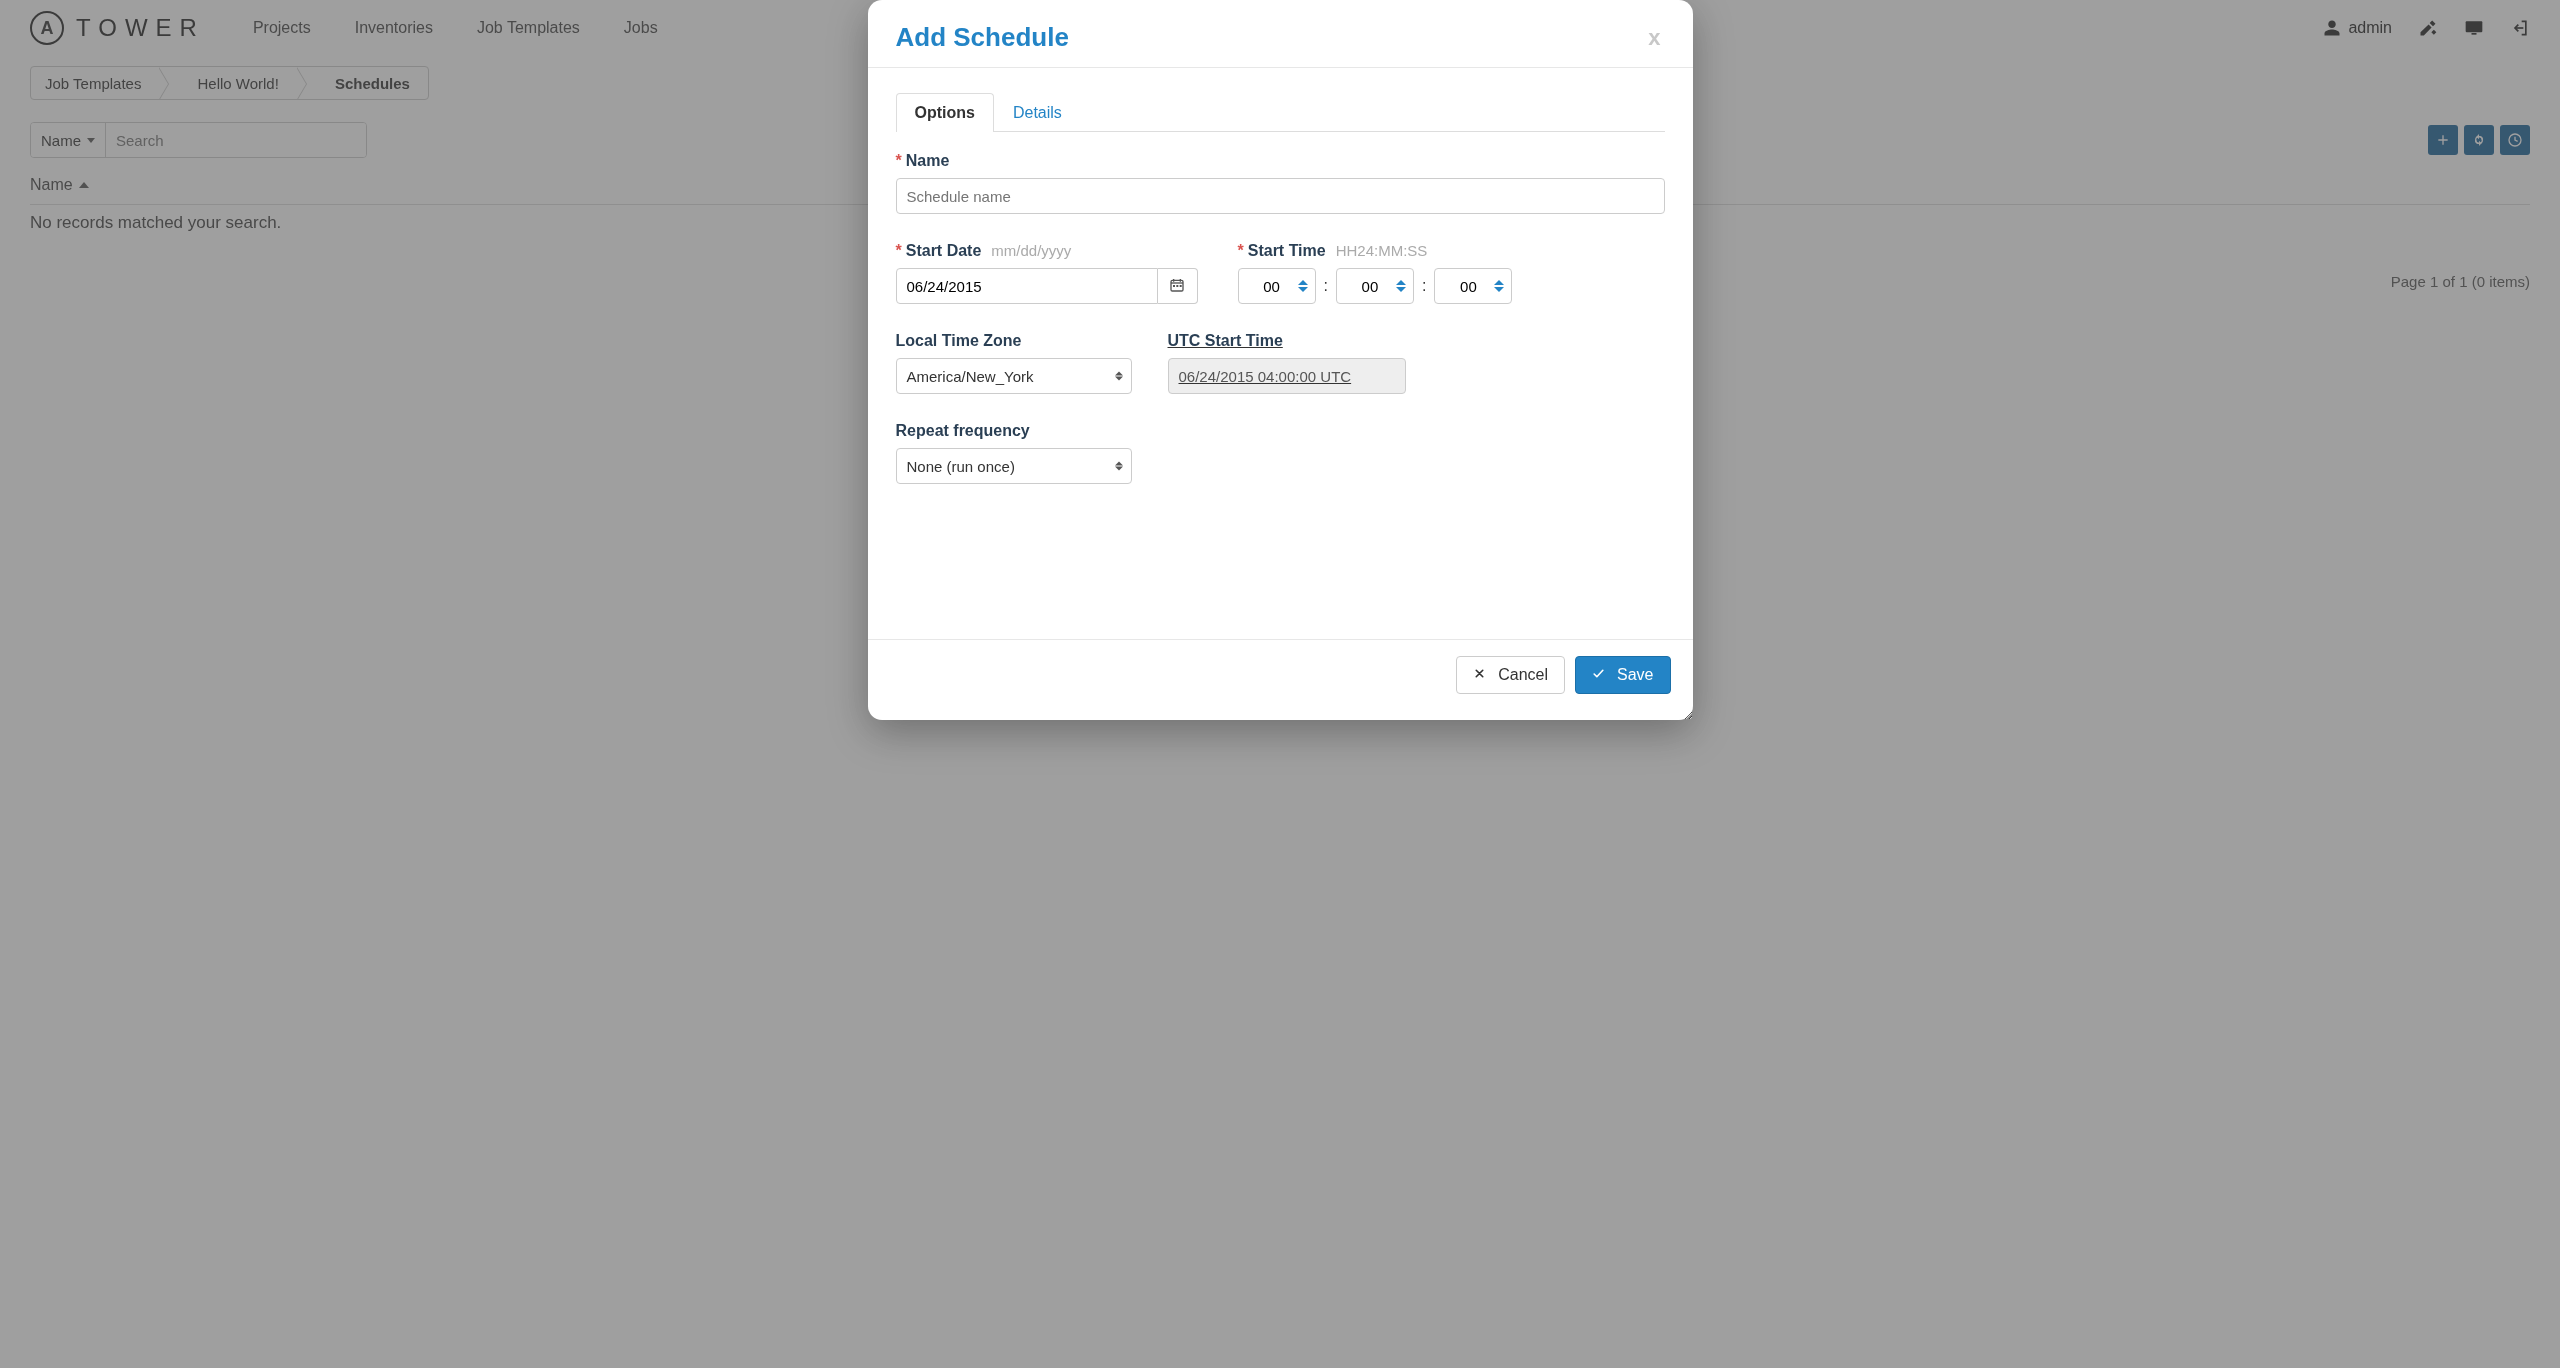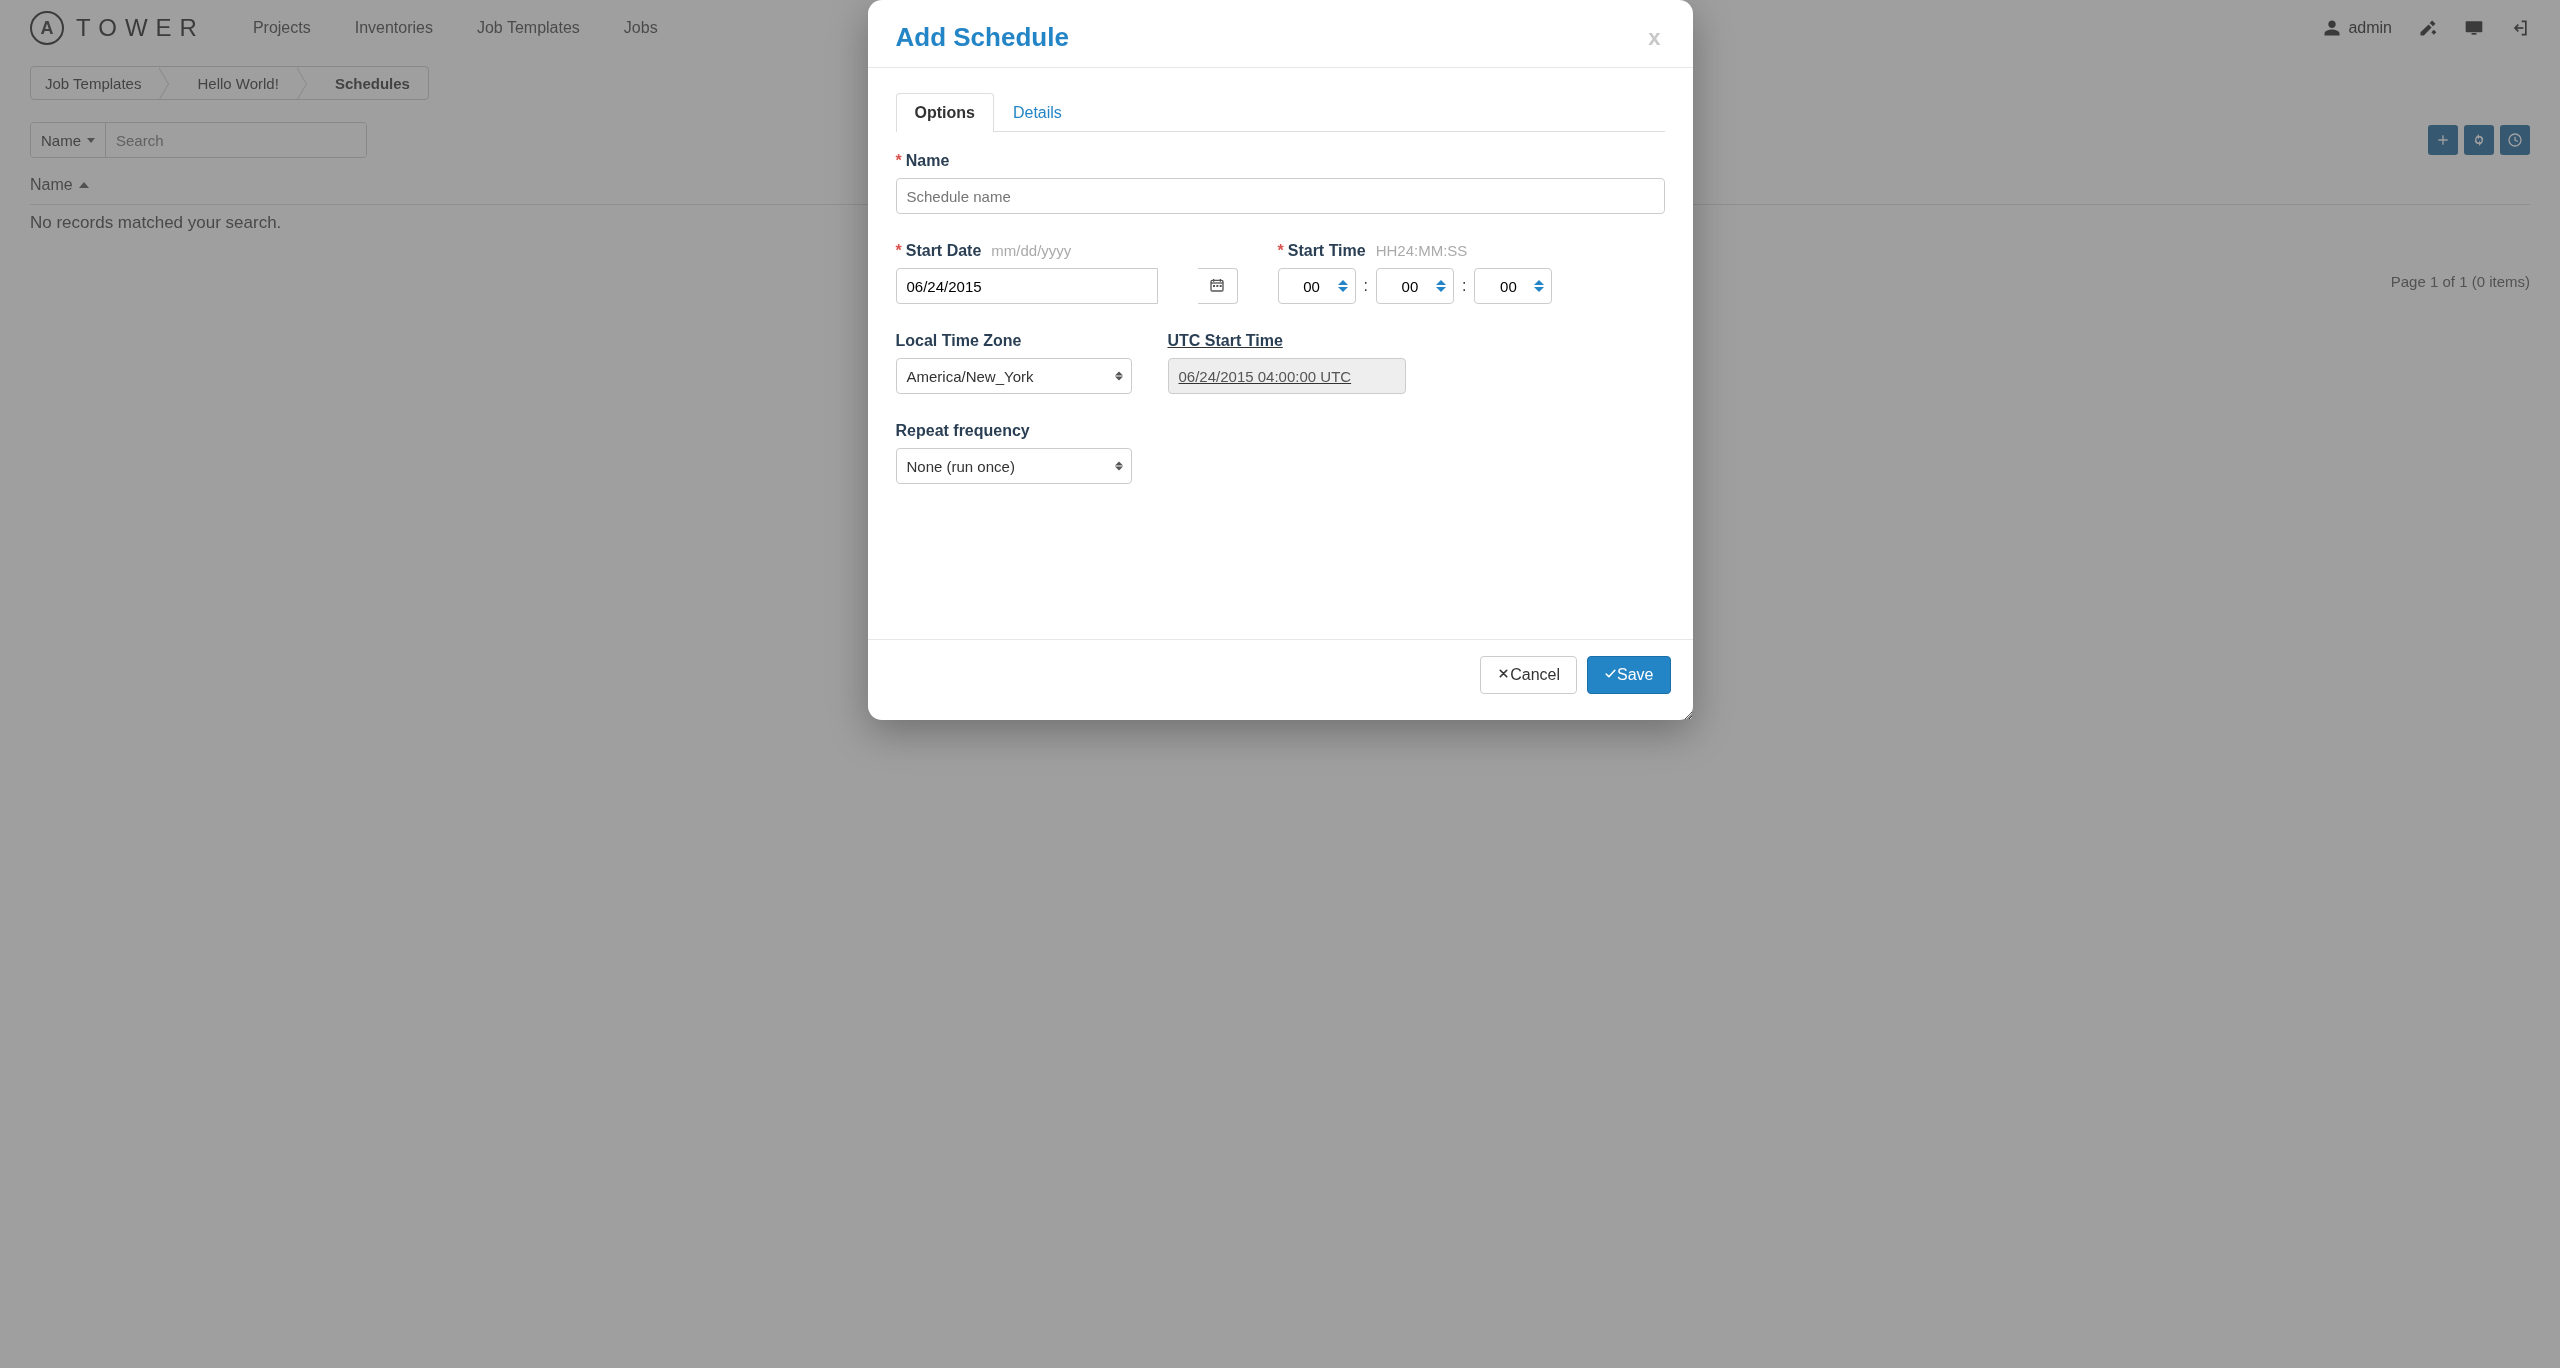--- a/index.html
+++ b/index.html
@@ -56,41 +56,41 @@
 
   .text-input, .select-box, .readonly-box, .date-input, .spin-input {
     border: 1px solid #ccc; border-radius: 4px; background: #fff; height: 36px; font-size: 15px; padding: 0 10px;
   }
   .text-input { width: 100%; display: block; }
   .readonly-box { background: #eee; display: flex; align-items: center; color: #555; }
 
   .row { display: flex; gap: 40px; margin-top: 28px; }
   .col-half { flex: 0 0 auto; }
 
-  .date-wrap { display: flex; gap: 40px; }
+  .date-wrap { display: flex; }
   .date-input { width: 262px; border-top-right-radius: 0; border-bottom-right-radius: 0; }
   .date-btn { width: 40px; border: 1px solid #ccc; border-left: none; border-top-right-radius: 4px; border-bottom-right-radius: 4px; display: flex; align-items: center; justify-content: center; background: #fff; cursor: pointer; }
 
   .time-wrap { display: flex; align-items: center; gap: 8px; }
   .spin { position: relative; display: flex; width: 78px; }
   .spin-input { width: 100%; text-align: center; padding-right: 20px; }
   .spin-arrows { position: absolute; right: 4px; top: 3px; bottom: 3px; width: 14px; display: flex; flex-direction: column; justify-content: center; gap: 2px; }
   .tri-up, .tri-down { width: 0; height: 0; border-left: 5px solid transparent; border-right: 5px solid transparent; cursor: pointer; }
   .tri-up { border-bottom: 5px solid #2384c6; }
   .tri-down { border-top: 5px solid #2384c6; }
   .colon { font-size: 16px; color: #333; }
 
   .select-box { width: 236px; display: flex; align-items: center; position: relative; padding-right: 24px; cursor: pointer; }
   .select-caret { position: absolute; right: 8px; top: 50%; transform: translateY(-50%); display: flex; flex-direction: column; gap: 1px; }
   .sc-up, .sc-down { width: 0; height: 0; border-left: 4px solid transparent; border-right: 4px solid transparent; }
   .sc-up { border-bottom: 4px solid #555; }
   .sc-down { border-top: 4px solid #555; }
 
   .modal-footer { border-top: 1px solid #e7e7e7; display: flex; justify-content: flex-end; gap: 10px; padding: 16px 22px; position: absolute; left: 0; right: 0; bottom: 10px; }
-  .btn { height: 38px; display: inline-flex; align-items: center; gap: 0; padding: 0 16px; border-radius: 4px; cursor: pointer; font-size: 16px; }
+  .btn { height: 38px; display: inline-flex; align-items: center; gap: 12px; padding: 0 16px; border-radius: 4px; cursor: pointer; font-size: 16px; }
   .btn-default { background: #fff; border: 1px solid #ccc; color: #333; }
   .btn-primary { background: #2384c6; border: 1px solid #1b6fa8; color: #fff; }
   .btn svg.icon-sm { width: 13px; height: 13px; }
 
   .caret-down-sm { display: inline-block; width: 0; height: 0; border-left: 4px solid transparent; border-right: 4px solid transparent; border-top: 5px solid #555; }
   .caret-up-sm { display: inline-block; width: 0; height: 0; border-left: 5px solid transparent; border-right: 5px solid transparent; border-bottom: 6px solid #555; }
 </style>
 </head>
 <body>
 

